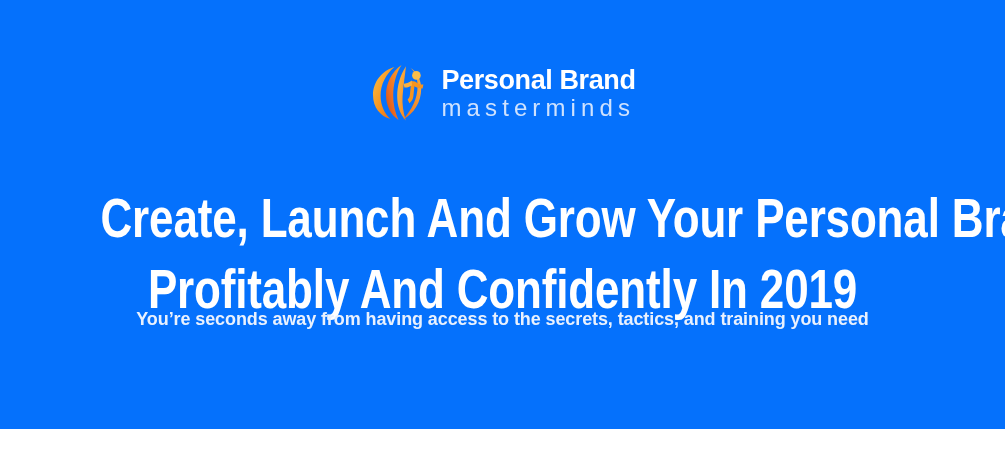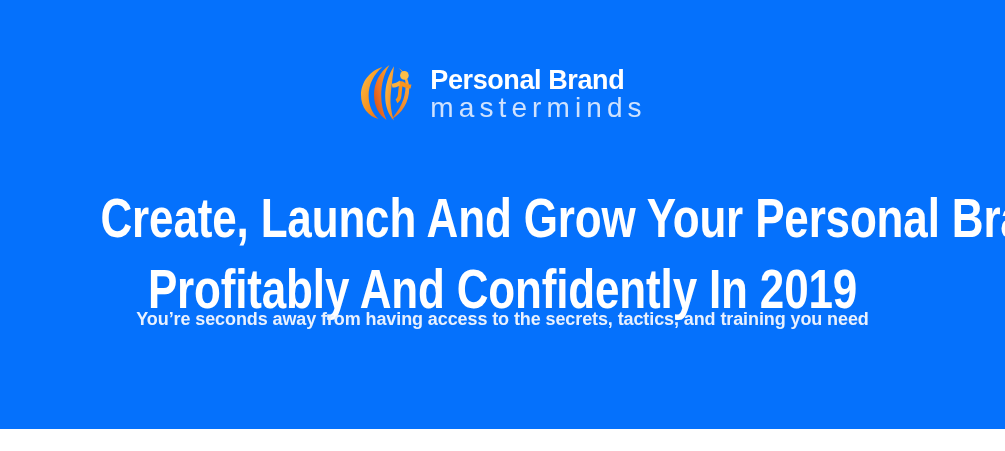--- a/index.html
+++ b/index.html
@@ -57,21 +57,21 @@
     font-weight: bold;
     font-size: 27px;
     color: #FFFFFF;
     letter-spacing: -0.4px;
     line-height: 28px;
     white-space: nowrap;
   }
   .logo-subtitle {
     font-family: "Liberation Sans", sans-serif;
     font-weight: normal;
-    font-size: 28px;
+    font-size: 24px;
     color: #CFE2FE;
     letter-spacing: 5.1px;
     line-height: 24px;
     margin-top: 2px;
     white-space: nowrap;
   }
 
   
   .headline {
     position: absolute;

